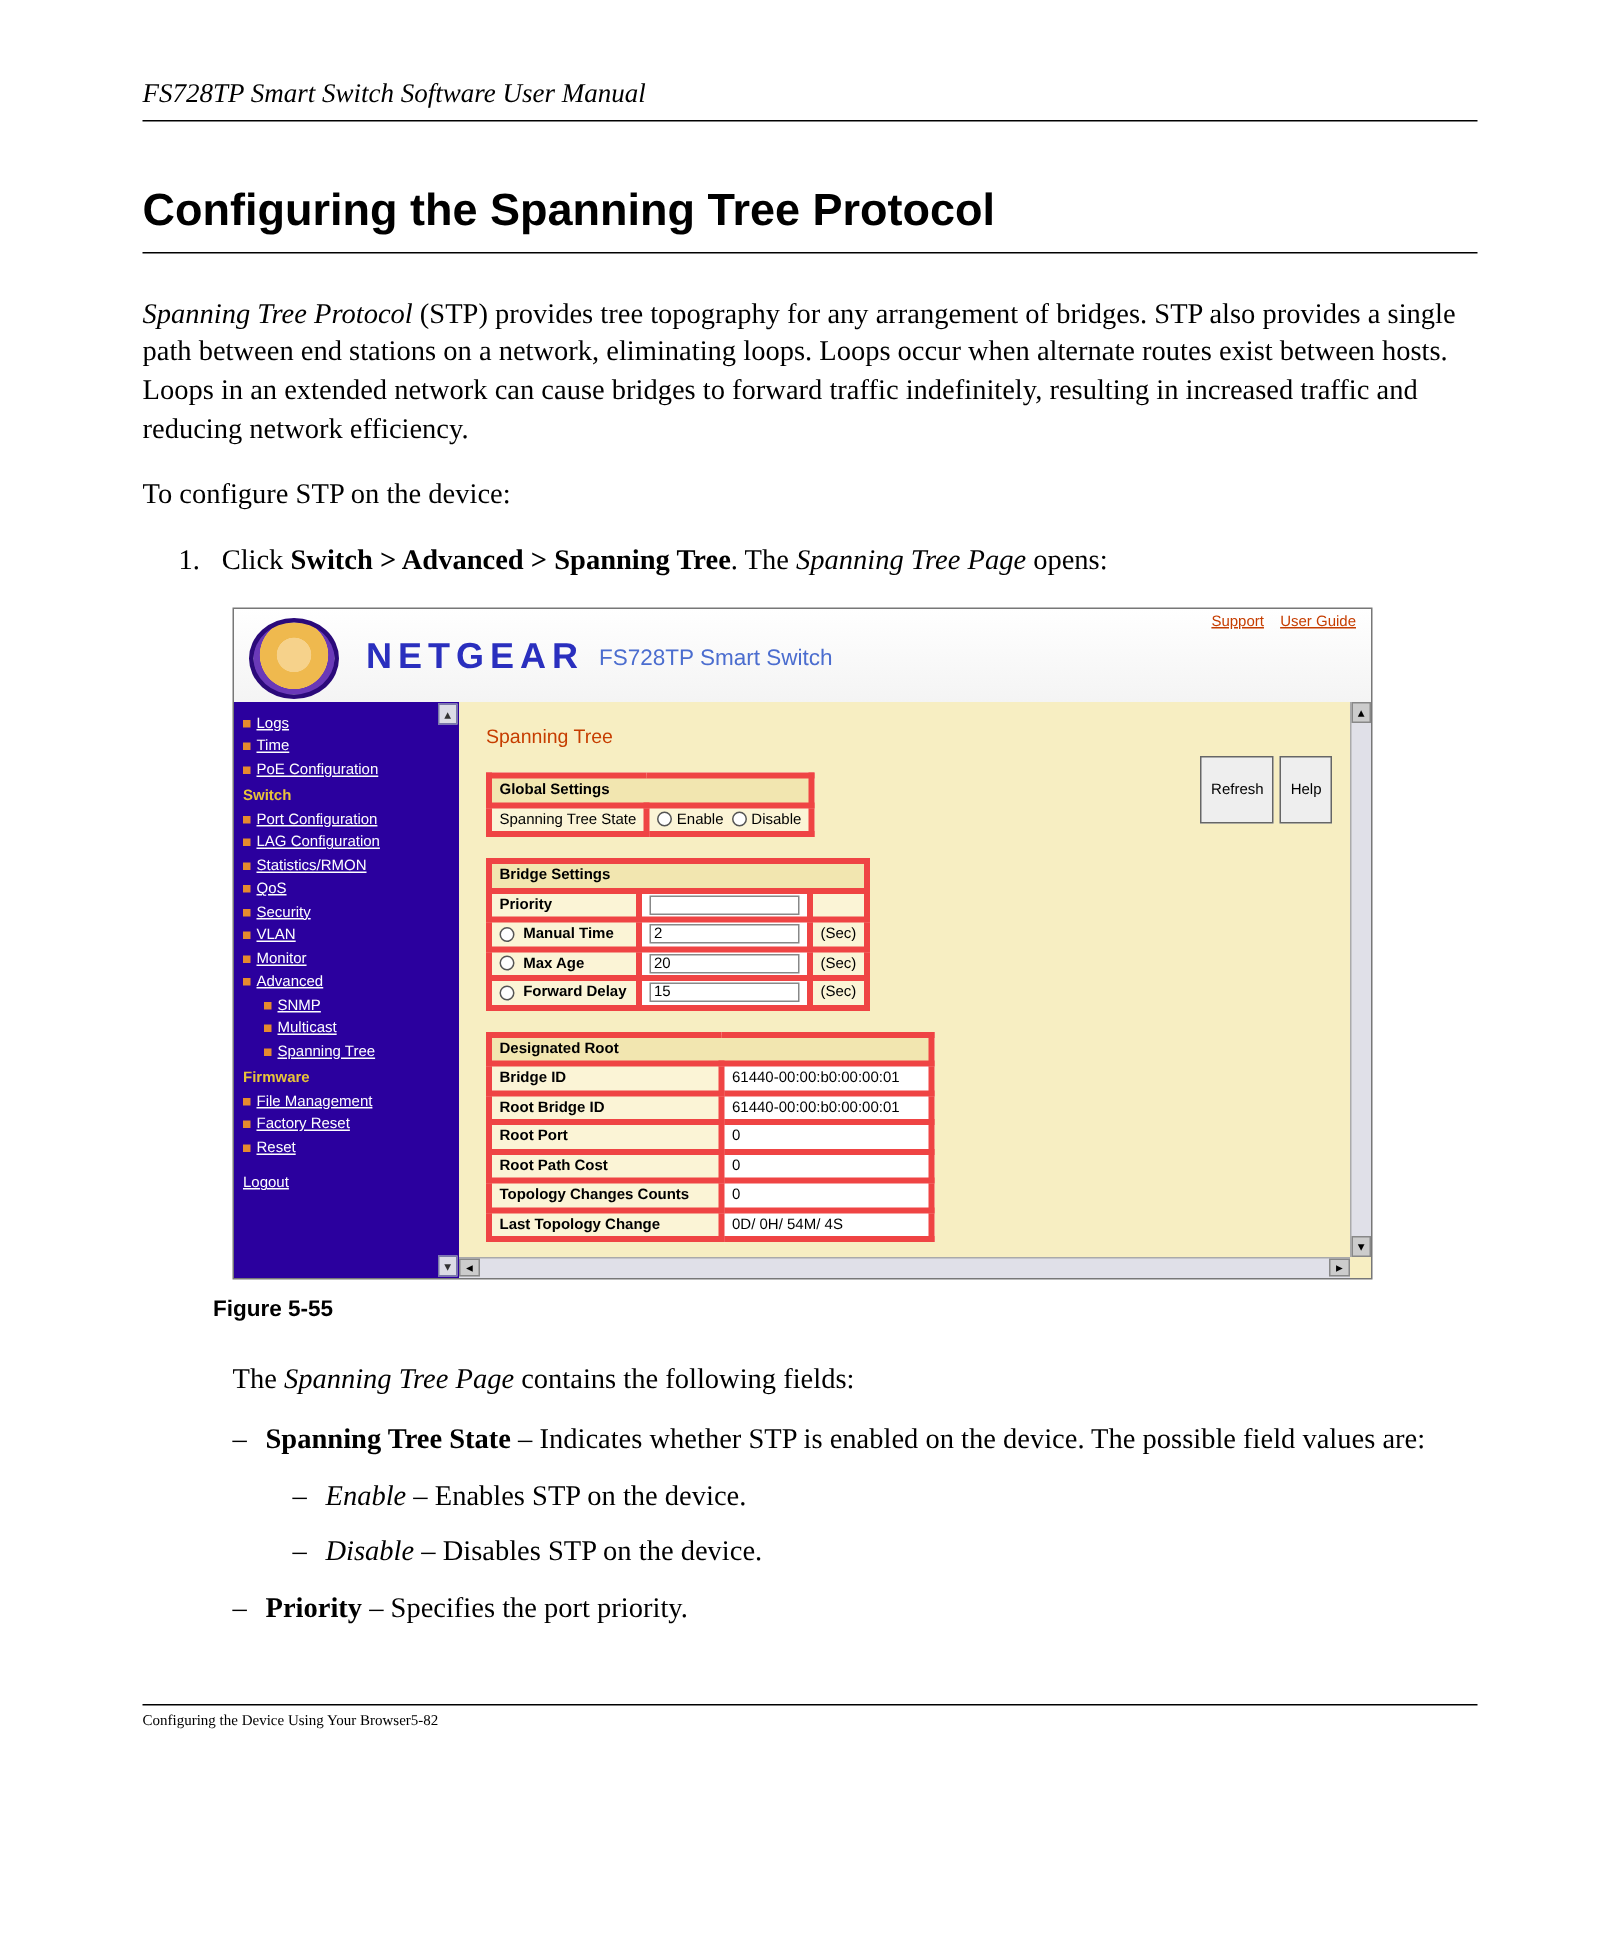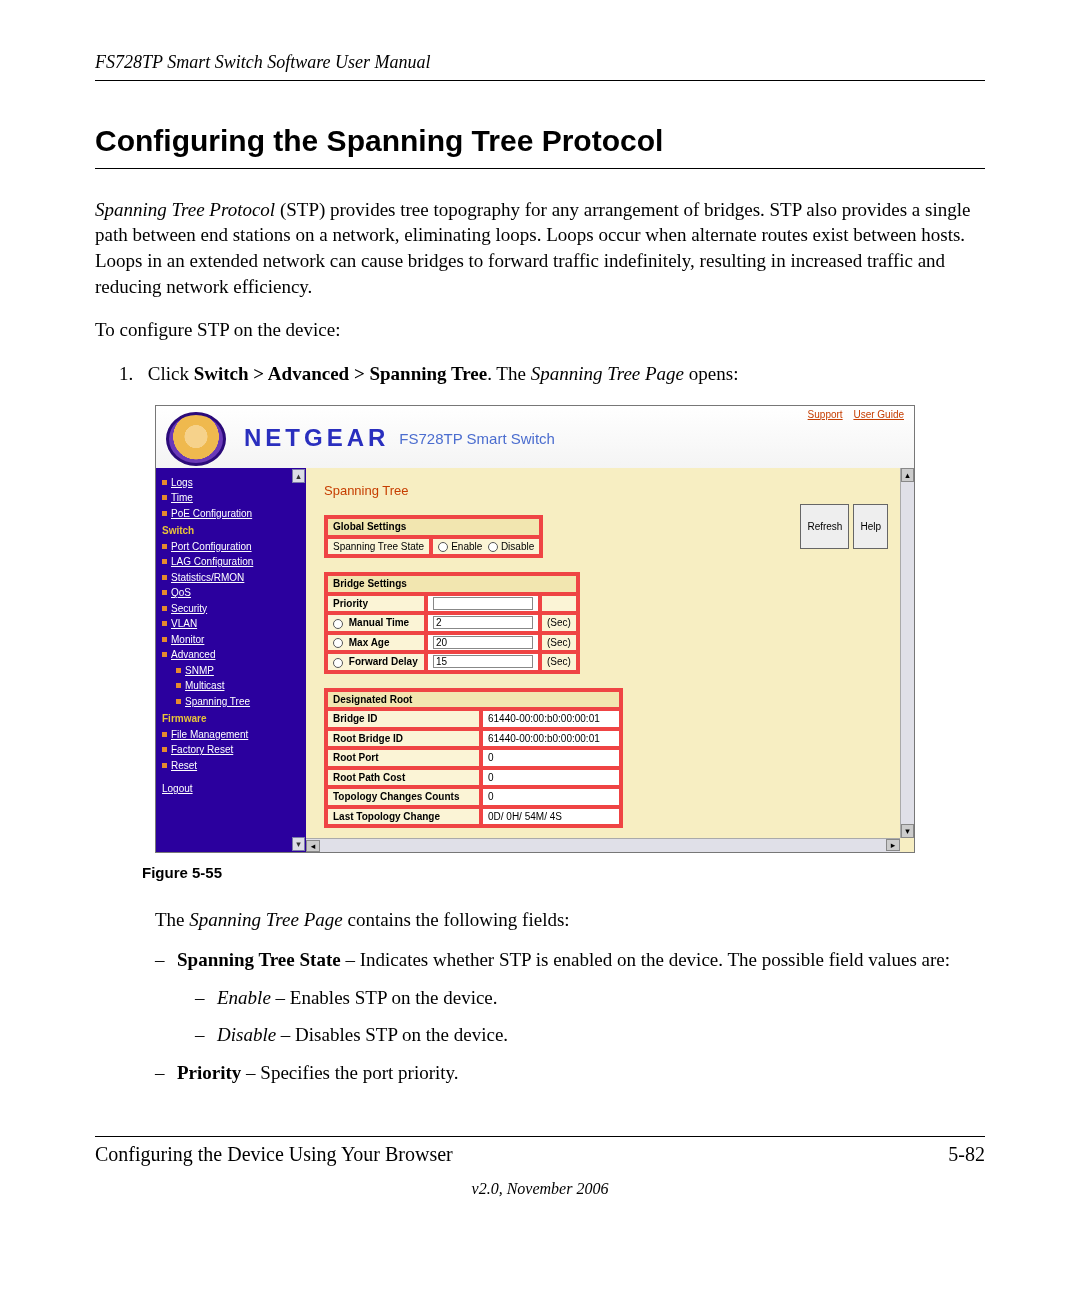--- a/index.html
+++ b/index.html
@@ -33,21 +33,21 @@
   .figure-wrap { margin: 14px 0 10px 60px; width: 760px; }
   .figure-caption { font-family: Arial, Helvetica, sans-serif; font-weight: bold; font-size: 15px; margin: 10px 0 24px 47px; }
   .fields-intro { margin: 0 0 14px 60px; }
   .dash-list { margin-left: 60px; }
   .dash-item { margin-bottom: 12px; text-indent: -22px; padding-left: 22px; }
   .dash-item .dash { display:inline-block; width:22px; text-indent:0; }
   .sub-list { margin-left: 40px; }
   .sub-item { margin-bottom: 12px; text-indent: -22px; padding-left: 22px; }
   .sub-item .dash { display:inline-block; width:22px; text-indent:0; }
   .footer { margin-top: 50px; }
-  .footer-row { display:flex; justify-content: space-between; font-size: 20px; margin-top:4px;}
+  .footer-row { display:flex; font-size: 10px; margin-top:4px;}
   .footer-version { text-align:center; font-style: italic; font-size: 16px; margin-top: 10px;}
   b, strong { font-weight: bold; }
   i, em { font-style: italic; }
 
   
   .app {
     width: 100%;
     border: 1px solid #777;
     font-family: Verdana, Arial, sans-serif;
     font-size: 10px;
@@ -332,14 +332,13 @@
     <span class="dash">–</span><b>Priority</b><span> – Specifies the port priority.</span>
   </div>
 </div>
 
 <div class="footer">
   <hr class="rule">
   <div class="footer-row">
     <span>Configuring the Device Using Your Browser</span>
     <span>5-82</span>
   </div>
-  <div class="footer-version">v2.0, November 2006</div>
 </div>
 
 </body></html>

